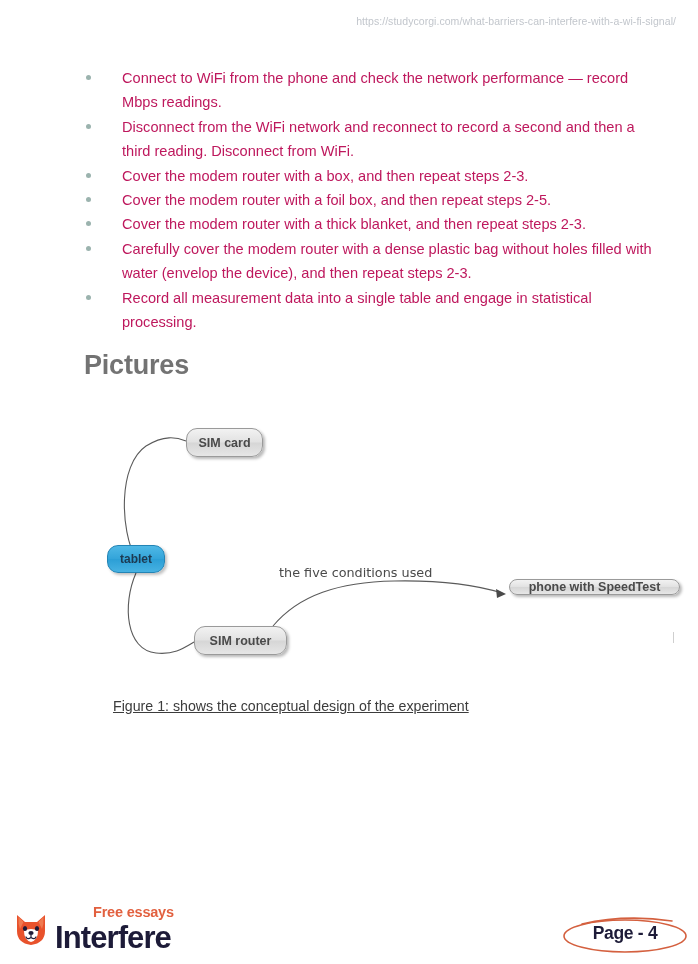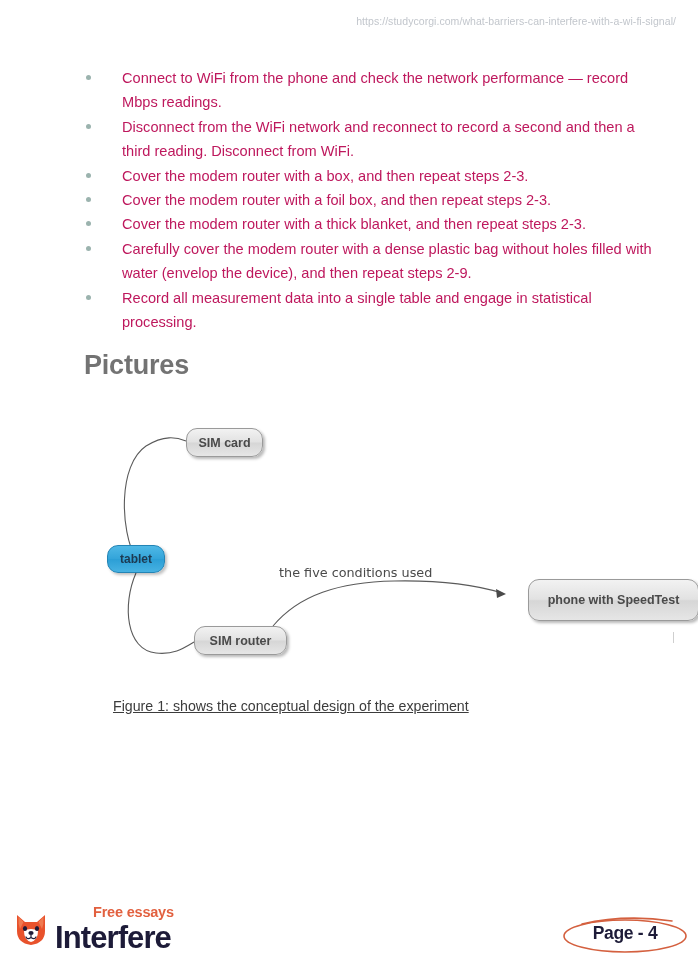--- a/index.html
+++ b/index.html
@@ -111,21 +111,21 @@
   .node-blue {
     background: linear-gradient(to bottom, #4fb8e6 0%, #34a5da 48%, #2c9fd6 52%, #47b2e2 100%);
     border: 1px solid #2384b5;
     border-radius: 11px;
     color: #1d3a52;
     box-shadow: 2px 2px 3px rgba(0,0,0,0.25);
   }
   #node-sim-card   { left: 102px; top: 18px;  width: 77px;  height: 29px; }
   #node-tablet     { left: 23px;  top: 135px; width: 58px;  height: 28px; font-size: 12px; justify-content: center; }
   #node-sim-router { left: 110px; top: 216px; width: 93px;  height: 29px; }
-  #node-phone      { left: 444px; top: 169px; width: 171px; height: 42px; }
+  #node-phone      { left: 425px; top: 169px; width: 171px; height: 16px; }
 
   .edge-label {
     position: absolute;
     left: 195px;
     top: 155px;
     font-size: 12.8px;
     color: #4a4a4a;
     font-family: "DejaVu Sans", sans-serif;
     white-space: nowrap;
   }
@@ -207,29 +207,29 @@
   <li class="bullet-item">
     <span class="bullet-dot"></span>
     <span>Disconnect from the WiFi network and reconnect to record a second and then a third reading. Disconnect from WiFi.</span>
   </li>
   <li class="bullet-item">
     <span class="bullet-dot"></span>
     <span>Cover the modem router with a box, and then repeat steps 2-3.</span>
   </li>
   <li class="bullet-item">
     <span class="bullet-dot"></span>
-    <span>Cover the modem router with a foil box, and then repeat steps 2-3.</span>
+    <span>Cover the modem router with a foil box, and then repeat steps 2-5.</span>
   </li>
   <li class="bullet-item">
     <span class="bullet-dot"></span>
     <span>Cover the modem router with a thick blanket, and then repeat steps 2-3.</span>
   </li>
   <li class="bullet-item">
     <span class="bullet-dot"></span>
-    <span>Carefully cover the modem router with a dense plastic bag without holes filled with water (envelop the device), and then repeat steps 2-9.</span>
+    <span>Carefully cover the modem router with a dense plastic bag without holes filled with water (envelop the device), and then repeat steps 2-3.</span>
   </li>
   <li class="bullet-item">
     <span class="bullet-dot"></span>
     <span>Record all measurement data into a single table and engage in statistical processing.</span>
   </li>
 </ul>
 
 <div class="section-heading">Pictures</div>
 
 <div class="diagram">

